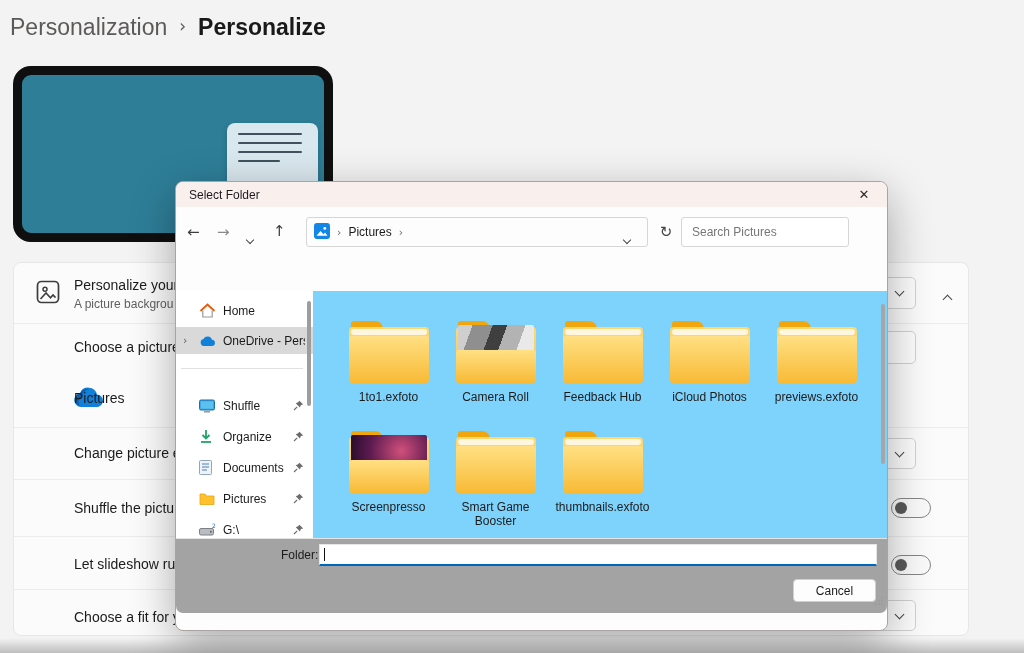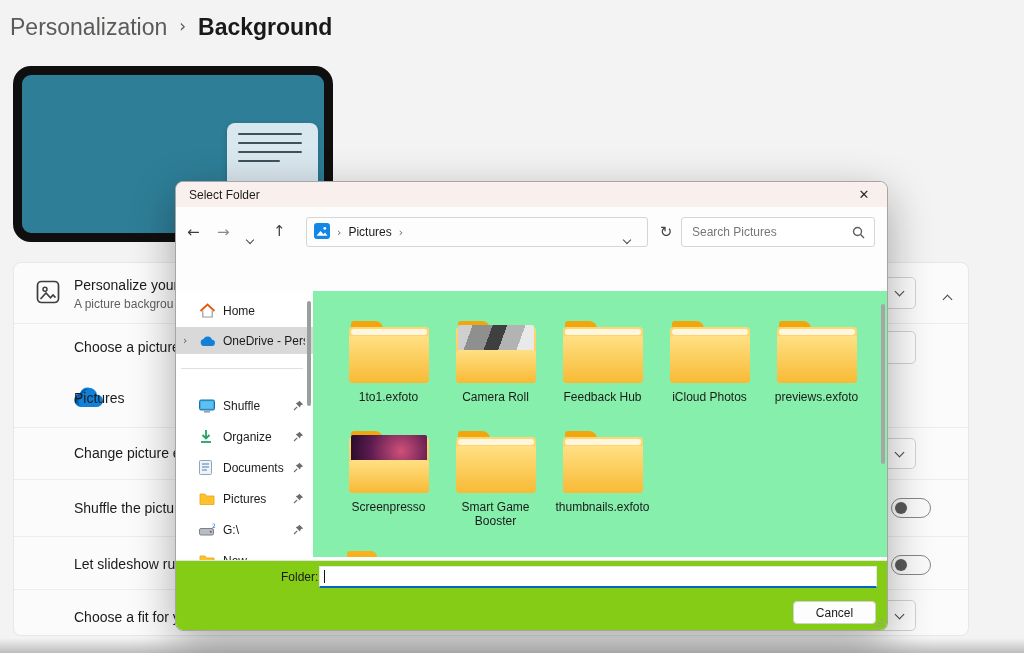--- a/index.html
+++ b/index.html
@@ -40,32 +40,32 @@
 
   
   #dialog{position:absolute;left:175px;top:181px;width:713px;height:450px;background:#fdfdfd;border:1px solid #a9a4a2;border-radius:8px;box-shadow:0 14px 45px rgba(0,0,0,.33);z-index:10;overflow:hidden}
   #titlebar{position:absolute;left:0;top:0;right:0;height:25px;background:#f9f0ee;border-radius:7px 7px 0 0;display:flex;align-items:center}
   #titlebar .t{font-size:12px;margin-left:13px}
   #close-x{position:absolute;right:10px;top:0;width:26px;height:25px;display:flex;align-items:center;justify-content:center;font-size:13px;color:#2b2b2b;cursor:default}
   .navbtn{position:absolute;top:221px;font-size:15px;color:#555;line-height:1}
   #addressbar{position:absolute;left:130px;top:35px;width:342px;height:30px;border:1px solid #d6d6d6;border-radius:3px;background:#fdfdfd;display:flex;align-items:center;gap:7px;padding-left:7px;font-size:12px}
   #addressbar .crumb-sep{color:#6a6a6a;font-size:11px}
   #refresh{position:absolute;left:478px;top:35px;width:24px;height:30px;display:flex;align-items:center;justify-content:center;font-size:15px;color:#444}
-  #searchbox{position:absolute;left:505px;top:35px;width:194px;height:30px;border:1px solid #d6d6d6;border-radius:3px;background:#fff;display:flex;align-items:center}
+  #searchbox{position:absolute;left:505px;top:35px;width:168px;height:30px;border:1px solid #d6d6d6;border-radius:3px;background:#fff;display:flex;align-items:center}
   #searchbox input{border:0;outline:0;background:transparent;flex:1;font-size:12px;color:#1b1b1b;padding-left:10px;font-family:"Liberation Sans",sans-serif}
   #searchbox input::placeholder{color:#777}
   #searchbox svg{margin-right:9px}
   #toolbar{position:absolute;left:0;top:77px;right:0;height:31px;background:#eef2f8;border-bottom:1px solid #dfe3ea;display:flex;align-items:center;font-size:12px}
   .caret{width:0;height:0;border-left:3.5px solid transparent;border-right:3.5px solid transparent;border-top:4px solid #4a4a4a;display:inline-block}
   #organize{margin-left:13px;display:flex;align-items:center;gap:5px}
   #newfolder{margin-left:32px}
   #view-opts{position:absolute;right:73px;display:flex;align-items:center;gap:10px}
   #help-btn{position:absolute;right:13px;width:17px;height:17px;border-radius:50%;background:#1973d3;color:#fff;font-size:11px;font-weight:700;display:flex;align-items:center;justify-content:center}
 
-  #dlg-body{position:absolute;left:0;top:109px;right:0;height:266px;background:#86efac}
+  #dlg-body{position:absolute;left:0;top:109px;right:0;height:266px;background:#7dd3fc}
   
   #side{position:absolute;left:0;top:0;width:137px;height:266px;background:#fff}
   .side-row{position:absolute;left:0;right:0;height:27px;display:flex;align-items:center;font-size:12px}
   .side-row .ic{position:absolute;left:23px;display:flex}
   .side-row .lb{position:absolute;left:47px;white-space:nowrap;overflow:hidden;max-width:82px}
   .side-row .pin{position:absolute;left:117px;display:flex}
   .side-row.sel{background:#d9d9d9}
   .side-row .exp{position:absolute;left:7px;color:#5f5f5f;font-size:11px}
   #side-sep{position:absolute;left:5px;right:10px;top:77px;height:1px;background:#e0e0e0}
   #side-scroll{position:absolute;left:131px;top:10px;width:4px;height:105px;border-radius:2px;background:#9d9d9d}
@@ -83,39 +83,39 @@
   .fold.pv .front{height:33px}
   .fold .preview{position:absolute;top:4px;left:2px;width:76px;height:42px;border-radius:2px}
   .p-photo{background:linear-gradient(110deg,#cfcfcf 0 16%,#8f8f8f 16% 38%,#3f3f3f 38% 54%,#b3b3b3 54% 74%,#e9e9e9 74%)}
   .p-game{background:radial-gradient(circle at 66% 38%,#d0507b,#5c1b50 55%,#1d0a24)}
   .p-app{background:linear-gradient(180deg,#3f9cd6 0 17%,#e9f4fa 17% 42%,#bfe8d2 42% 74%,#ddeff7 74%)}
   .tile .name{margin:7px auto 0;max-width:104px;font-size:12px;line-height:14px;color:#1b1b1b;overflow-wrap:anywhere}
   #partial-fold{position:absolute;left:34px;top:260px;width:30px;height:10px;background:#f6b11d;border-radius:3px 6px 0 0}
   #grid-scroll{position:absolute;right:2px;top:13px;width:4px;height:160px;border-radius:2px;background:#a6a6a6}
 
   
-  #dlg-footer{position:absolute;left:0;right:0;top:378px;height:75px;background:#84cc16;border-top:1px solid #e4e4e4;border-radius:0 0 7px 7px}
+  #dlg-footer{position:absolute;left:0;right:0;top:356px;height:75px;background:#a3a3a3;border-top:1px solid #e4e4e4;border-radius:0 0 7px 7px}
   #folder-label{position:absolute;left:105px;top:9px;width:35px;font-size:12px;text-align:right}
   #folder-input-wrap{position:absolute;left:143px;top:5px;width:558px;height:22px;background:#fff;border:1px solid #e6e6e6;border-bottom:2px solid #0067c0}
   #folder-input-wrap input{width:100%;height:100%;border:0;outline:0;font-size:12px;padding-left:6px;font-family:"Liberation Sans",sans-serif;background:transparent}
   #folder-caret{position:absolute;left:4px;top:3px;width:1px;height:13px;background:#111}
   .dlg-btn{position:absolute;top:40px;height:23px;font-size:12px;display:flex;align-items:center;justify-content:center;border-radius:4px}
   #choose-btn{left:481px;width:121px;background:#fafafa;border:1px solid #ececec;color:#a2a2a2}
   #cancel-btn{left:617px;width:83px;background:#fdfdfd;border:1px solid #d0d0d0;color:#1b1b1b}
   #grip{position:absolute;right:3px;bottom:3px}
 </style>
 </head>
 <body>
 
 <div id="stage">
 
   <div id="crumbs">
     <span class="parent">Personalization</span>
     <span class="sep glyph">›</span>
-    <span class="current">Background</span>
+    <span class="current">Personalize</span>
   </div>
 
   <div id="monitor"></div>
   <div id="doc-card">
       <i></i>
       <i></i>
       <i></i>
       <i></i>
     </div>
 

